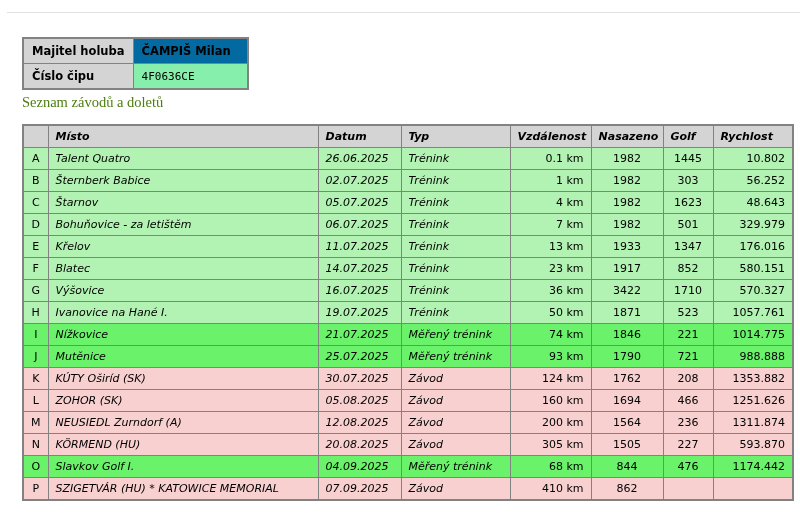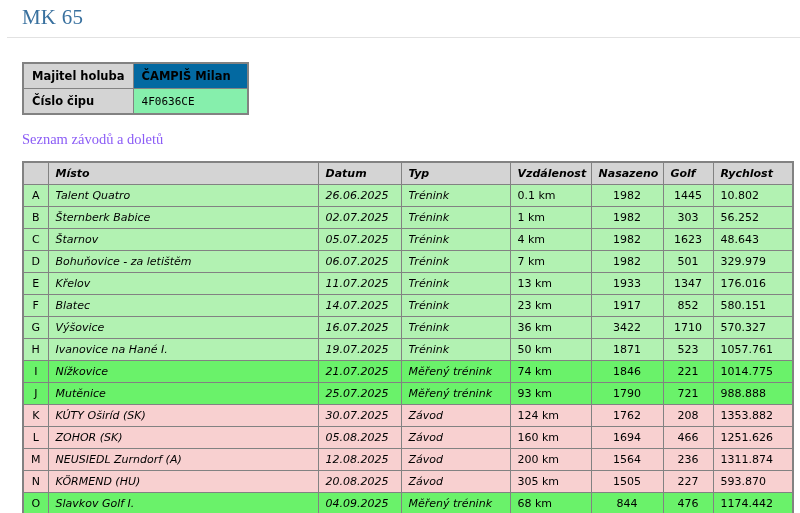--- a/index.html
+++ b/index.html
@@ -51,24 +51,24 @@
   }
   .owner td.mono {
     font-weight: normal;
     font-family: "DejaVu Sans Mono", "Liberation Mono", monospace;
     font-size: 11px;
     background: #86efac;
   }
 
   
   .section-heading {
-    margin-top: 16px;
+    margin-top: 4px;
     font-family: "Liberation Serif", "DejaVu Serif", serif;
     font-size: 14.5px;
-    color: #8b5cf6;
+    color: #4d7c0f;
   }
 
   
   .races {
     margin-top: 13px;
     border-collapse: collapse;
     border: 2px solid #828282;
     table-layout: fixed;
     width: 770px;
   }
@@ -83,28 +83,27 @@
   .races th {
     background: #d4d4d4;
     text-align: left;
     font-weight: bold;
   }
   .races tr.trenink > td { background: #b2f2b2; }
   .races tr.mereny  > td { background: #6af26a; }
   .races tr.zavod   > td { background: #f8d0d0; }
   .al-l { text-align: left; font-style: italic; }
   .al-c { text-align: center; }
-  .al-r { }
+  .al-r { text-align: right; }
 </style>
 </head>
 <body>
 
 <div class="page">
 
-  <h1 class="page-title">MK 65</h1>
   <hr class="title-divider">
 
   <table class="owner">
     <tbody id="owner-body">
         <tr>
           <th>Majitel holuba</th>
           <td>ČAMPIŠ Milan</td>
         </tr>
         <tr>
           <th>Číslo čipu</th>

